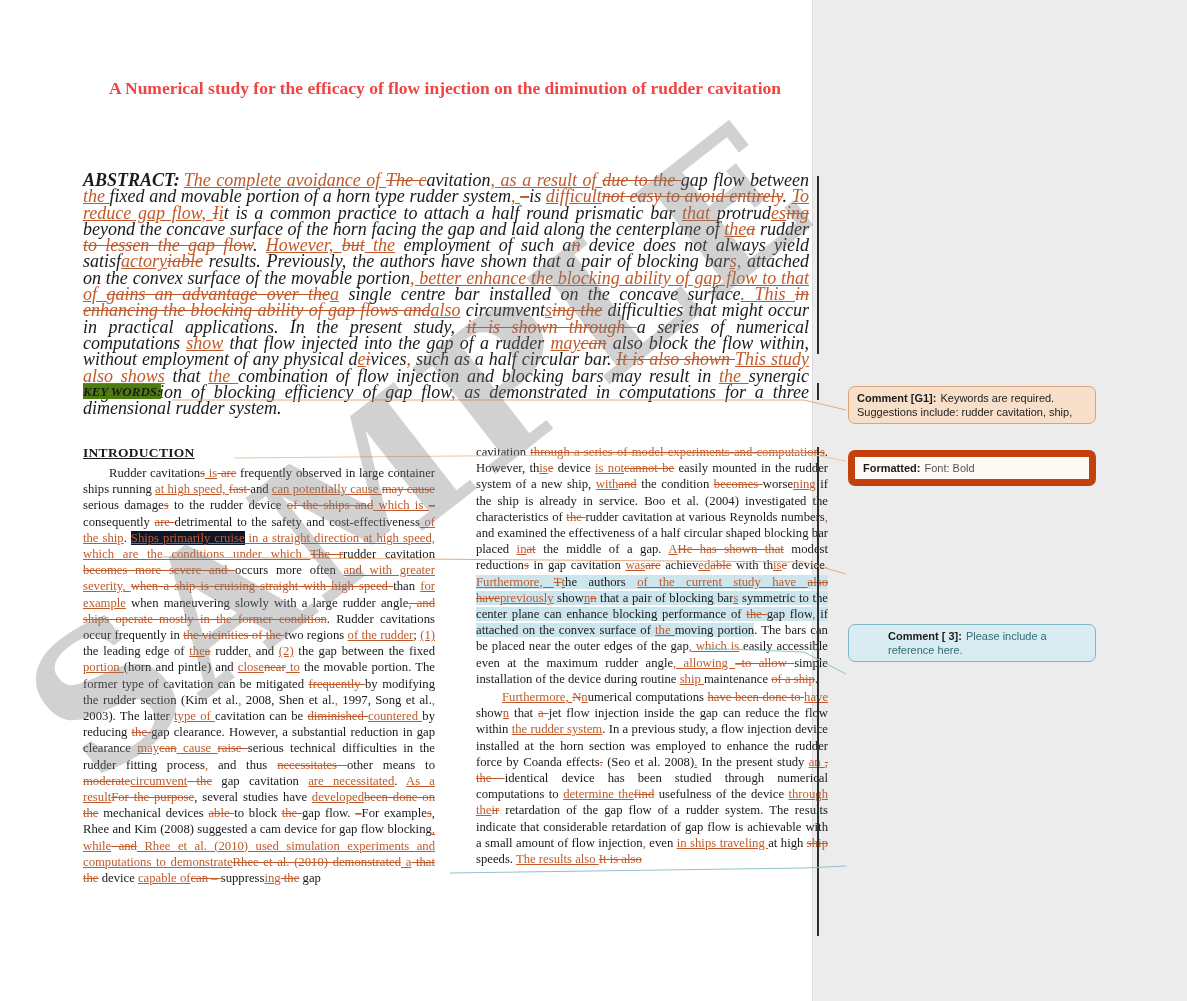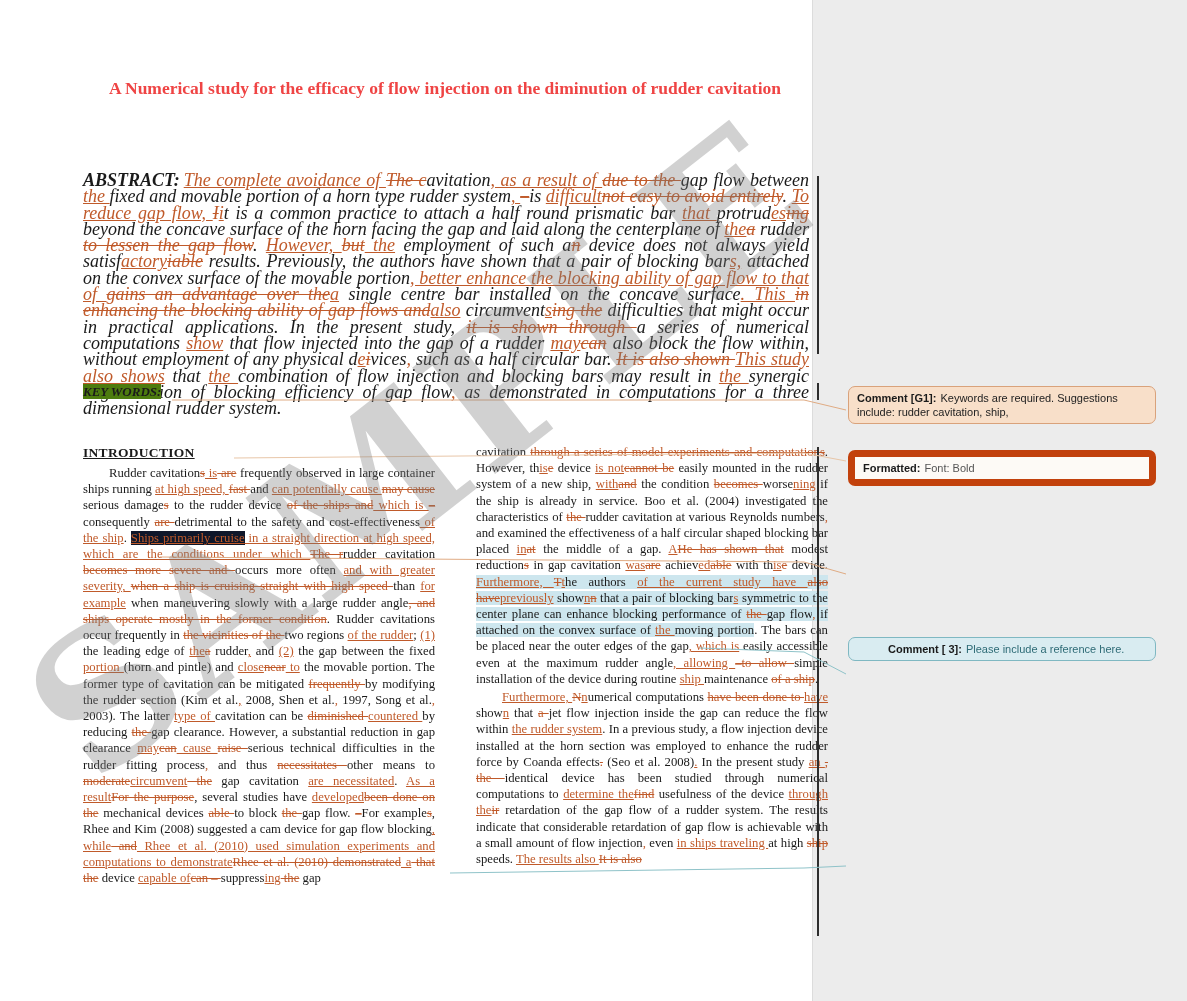--- a/index.html
+++ b/index.html
@@ -32,31 +32,31 @@
   .watermark{position:absolute;left:70px;top:140px;width:700px;height:620px;z-index:6;
              display:flex;align-items:center;justify-content:center;pointer-events:none;
              transform:rotate(-38deg);font-family:"DejaVu Serif",serif;font-size:185px;
              font-weight:bold;color:rgba(122,122,122,.35);letter-spacing:6px;}
   
   .chgbar{position:absolute;width:2px;background:#2e2e2e;}
   .bar-abstract{left:817px;top:176px;height:178px;}
   .bar-kw{left:817px;top:383px;height:17px;}
   .bar-body{left:817px;top:447px;height:489px;}
   
-  .cbox{position:absolute;left:848px;width:308px;border-radius:7px;padding:4px 8px;
+  .cbox{position:absolute;left:848px;width:248px;border-radius:7px;padding:4px 8px;
         font-family:"Liberation Sans",sans-serif;font-size:11px;line-height:14px;box-sizing:border-box;}
   .cbox b{margin-right:4px;color:#1a1a1a;}
   .cbox.orange{background:#f8dfc9;border:1px solid #d9a27b;color:#222;}
   .cbox.orange-line{background:#fdfaf6;border:7px solid #c2410c;color:#555;}
   .cbox.blue{background:#d9ecf1;border:1px solid #7fb8c2;color:#2e6b76;}
   .cbox.blue-line{background:#fbfdfd;border:1px solid #8fc3c9;color:#555;}
   .box-g1{top:386px;}
   .box-fb{top:450px;}
   .box-g2{top:551px;}
-  .box-c3{top:637px;padding-left:39px;}
+  .box-c3{top:624px;padding-left:39px;}
   .box-fk{top:857px;}
   .connectors{position:absolute;left:0;top:0;z-index:4;pointer-events:none;}
 </style>
 </head>
 <body>
 
 <div class="stage">
 
   <div class="panel"></div>
 

